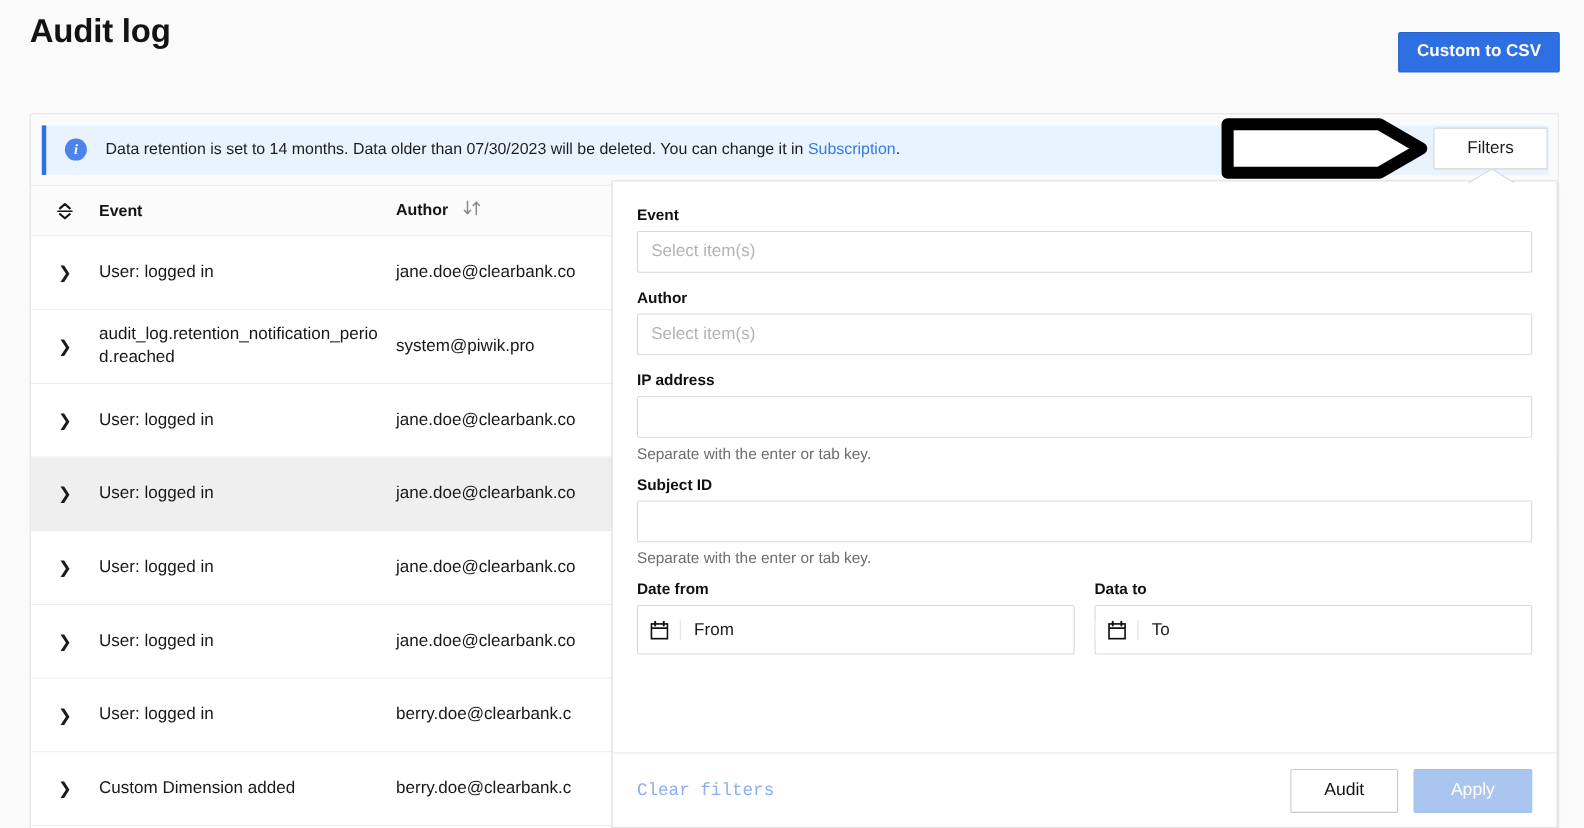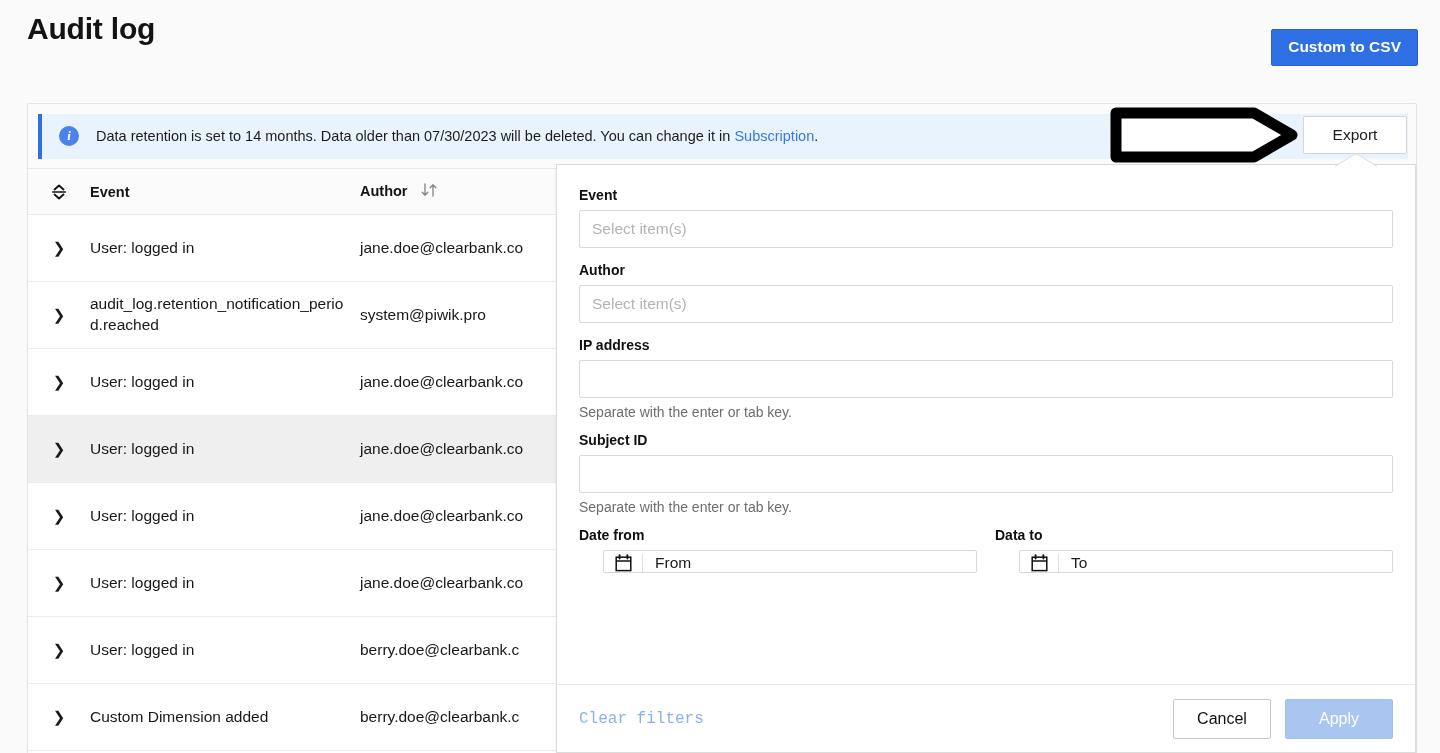--- a/index.html
+++ b/index.html
@@ -164,24 +164,23 @@
   .field-input::placeholder { color: #b3b3b3; }
   .field-hint {
     font-size: 14px; color: #6d6d6d; margin-top: 6px;
   }
   .field-block { margin-bottom: 14px; }
   .field-block.tight { margin-bottom: 12px; }
 
   .date-row { display: flex; gap: 18px; }
   .date-col { flex: 1 1 0; }
   .date-input-wrap {
-    display: flex; align-items: flex-end;
-    height: 23px; border: 1px solid #d9d9d9; border-radius: 2px;
-    background: #ffffff;
-    margin-left: 24px;
+    display: flex; align-items: center;
+    height: 45px; border: 1px solid #d9d9d9; border-radius: 2px;
+    background: #ffffff;
   }
   .cal-btn {
     width: 39px; flex: none;
     display: flex; align-items: center; justify-content: center;
     border-right: 1px solid #e0e0e0; cursor: pointer;
     background: #ffffff;
   }
   .date-input {
     flex: 1 1 auto; border: none; outline: none;
     font-size: 15.5px; color: #1a1a1a; padding: 0 12px;
@@ -323,21 +322,21 @@
             <div class="col-event"><span class="cell-text nowrap">Custom Dimension added</span></div>
             <div class="col-author"><span class="cell-text nowrap">berry.doe@clearbank.c</span></div>
             <div class="col-rest"></div>
           </div>
         </div>
     </div>
   </div>
 
   <div class="panel-topline"></div>
 
-  <div class="filters-btn">Export</div>
+  <div class="filters-btn">Filters</div>
 
   <svg class="panel-pointer" viewBox="0 0 42 14">
     <path d="M0 13.4 L21 0.6 L42 13.4" fill="#ffffff" stroke="#dcdcdc" stroke-width="1"></path>
   </svg>
 
   <svg class="arrow-annot" viewBox="0 0 195 56">
     <path d="M12 6 L150 6 L188 28 L150 50 L12 50 Z" fill="#ffffff" stroke="#000000" stroke-width="11" stroke-linejoin="round"></path>
   </svg>
 
   <div class="filter-panel">
@@ -393,19 +392,19 @@
             </div>
             <input class="date-input" type="text" placeholder="To" style="">
           </div>
         </div>
       </div>
     </div>
 
     <div class="panel-footer">
       <button class="clear-link">Clear filters</button>
       <div class="footer-right">
-        <button class="btn-cancel">Cancel</button>
+        <button class="btn-cancel">Audit</button>
         <button class="btn-apply">Apply</button>
       </div>
     </div>
   </div>
 
 </div>
 
 </body></html>

